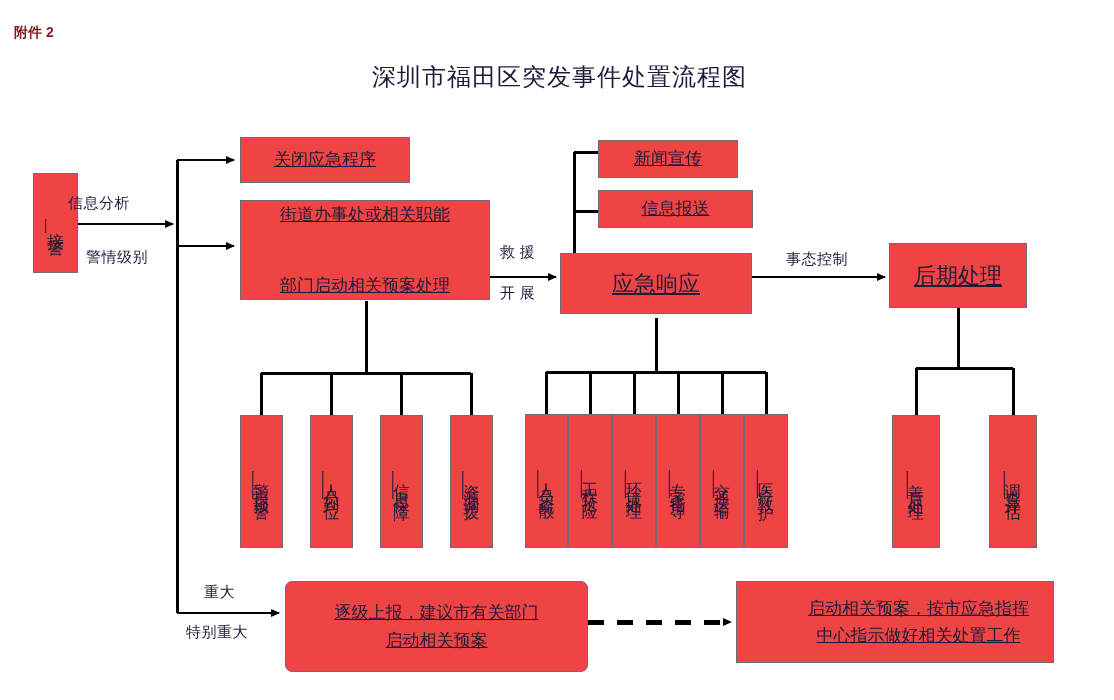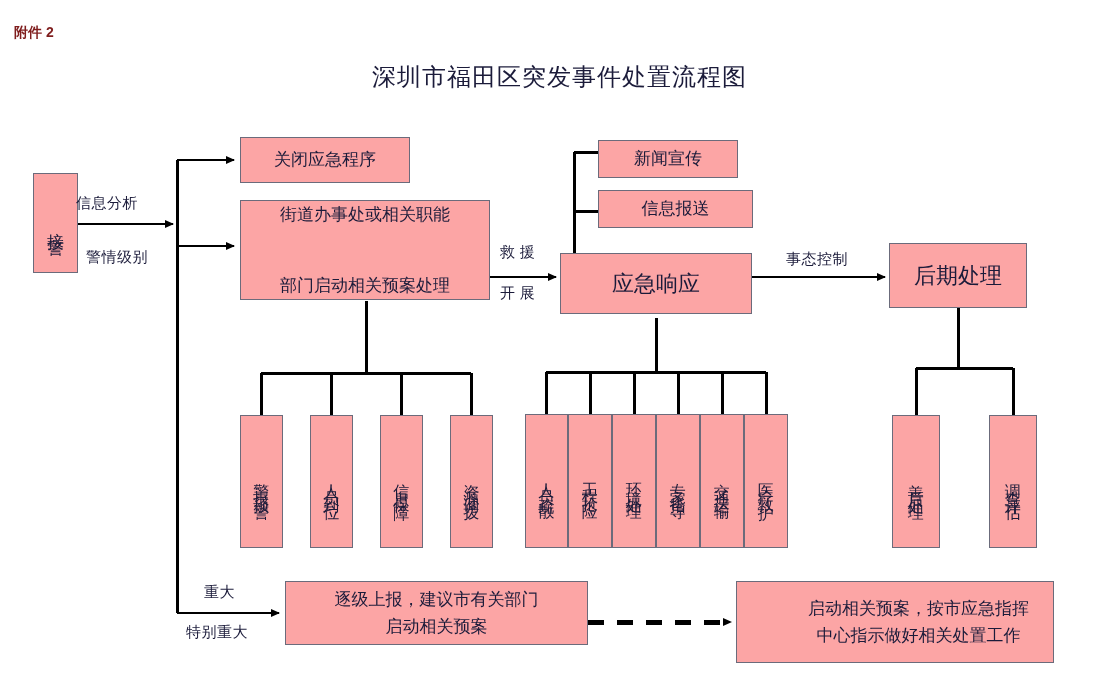--- a/index.html
+++ b/index.html
@@ -27,28 +27,29 @@
     font-family:"Liberation Serif","DejaVu Serif",serif;
     font-size:24px;
     color:#1b1b3a;
     white-space:nowrap;
     letter-spacing:1px;
   }
   .node {
     position:absolute;
     box-sizing:border-box;
     border:1px solid #6b6b7b;
-    background:#fca5a5;
+    background:#ef4444;
     display:flex;
     flex-direction:column;
     align-items:center;
     justify-content:center;
     color:#1b1b3a;
     line-height:1.6;
     white-space:nowrap;
+    text-decoration:underline;
   }
   .node.vert {
     writing-mode:vertical-rl;
     text-orientation:upright;
     letter-spacing:7px;
     padding-top:6px;
   }
   .node .ln { display:block; }
   .edge-label {
     position:absolute;
@@ -127,21 +128,21 @@
   </div>
 
   <div class="node" style="left:598px; top:140px; width:140px; height:38px; font-size:17px;">新闻宣传</div>
 
   <div class="node" style="left:598px; top:190px; width:155px; height:38px; font-size:17px;">信息报送</div>
 
   <div class="node" style="left:560px; top:253px; width:192px; height:61px; font-size:22px;">应急响应</div>
 
   <div class="node" style="left:889px; top:243px; width:138px; height:65px; font-size:22px;">后期处理</div>
 
-  <div class="node" style="left:285px; top:581px; width:303px; height:64px; font-size:17px;">
+  <div class="node" style="left:285px; top:581px; width:303px; height:91px; font-size:17px;border-radius:7px;">
     <span class="ln">逐级上报，建议市有关部门</span>
     <span class="ln">启动相关预案</span>
   </div>
 
   <div class="node" style="left:736px; top:581px; width:318px; height:82px; font-size:17px;padding-left:47px;">
     <span class="ln">启动相关预案，按市应急指挥</span>
     <span class="ln">中心指示做好相关处置工作</span>
   </div>
 
   <div class="node vert" style="left:240px; top:415px; width:43px; height:133px; font-size:16px;">警报预警</div>
@@ -152,21 +153,21 @@
   <div class="node vert" style="left:525px; top:414px; width:43px; height:134px; font-size:16px;">人员疏散</div>
   <div class="node vert" style="left:568px; top:414px; width:44px; height:134px; font-size:16px;">工程抢险</div>
   <div class="node vert" style="left:612px; top:414px; width:44px; height:134px; font-size:16px;">环境处理</div>
   <div class="node vert" style="left:656px; top:414px; width:44px; height:134px; font-size:16px;">专家指导</div>
   <div class="node vert" style="left:700px; top:414px; width:44px; height:134px; font-size:16px;">交通运输</div>
   <div class="node vert" style="left:744px; top:414px; width:44px; height:134px; font-size:16px;">医疗救护</div>
 
   <div class="node vert" style="left:892px; top:415px; width:48px; height:133px; font-size:16px;">善后处理</div>
   <div class="node vert" style="left:989px; top:415px; width:48px; height:133px; font-size:16px;">调查评估</div>
 
-  <div class="edge-label" style="left:76px; top:194px;">信息分析</div>
+  <div class="edge-label" style="left:68px; top:194px;">信息分析</div>
   <div class="edge-label" style="left:86px; top:248px;">警情级别</div>
   <div class="edge-label" style="left:500px; top:243px;">救 援</div>
   <div class="edge-label" style="left:500px; top:284px;">开 展</div>
   <div class="edge-label" style="left:786px; top:250px;">事态控制</div>
   <div class="edge-label" style="left:204px; top:583px;">重大</div>
   <div class="edge-label" style="left:186px; top:623px;">特别重大</div>
 
 </div>
 
 </body></html>

